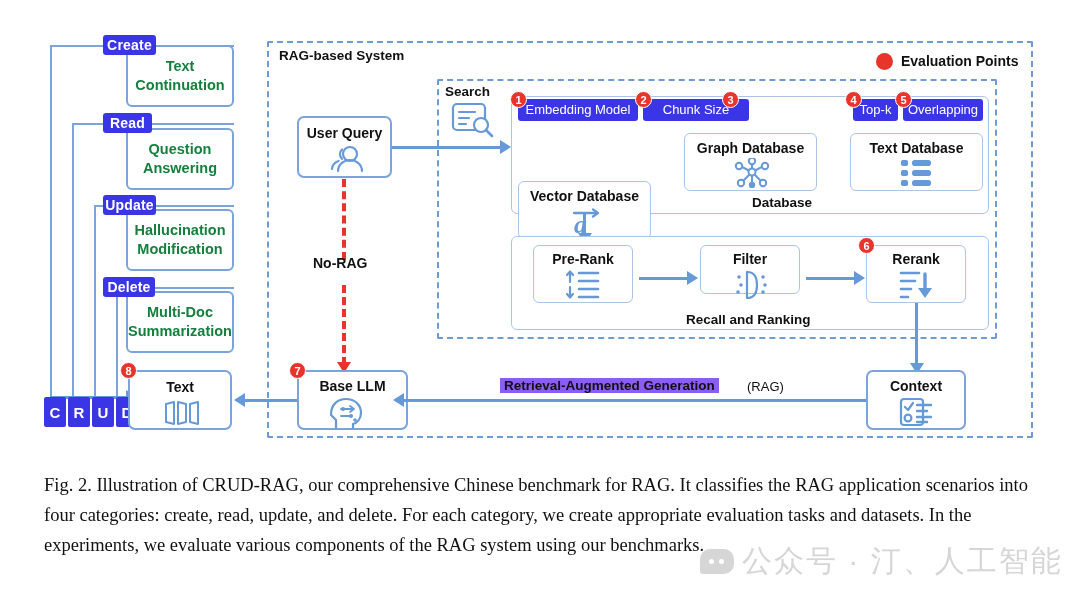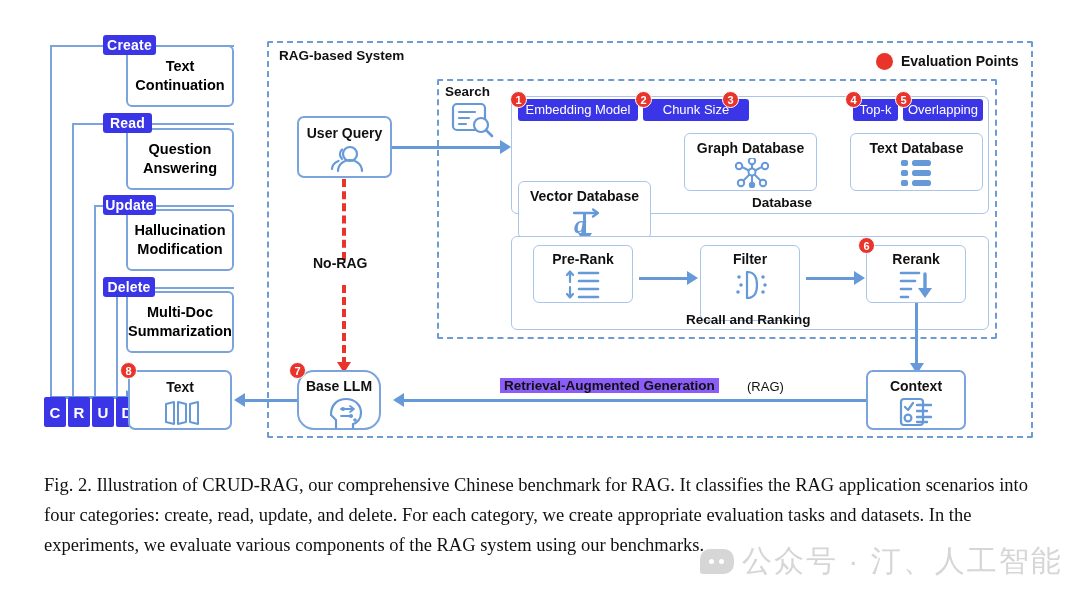--- a/index.html
+++ b/index.html
@@ -36,21 +36,21 @@
     position: absolute;
     border: 2px solid #7BA3DC;
     border-radius: 6px;
     background: #ffffff;
     display: flex;
     align-items: center;
     justify-content: center;
     text-align: center;
     font-weight: bold;
     font-size: 14.5px;
-    color: #000000;
+    color: #15803d;
     line-height: 19px;
     z-index: 2;
   }
   .crud-letter {
     position: absolute;
     width: 22px; height: 30px;
     background: #3B35E8;
     color: #fff;
     font-weight: bold;
     font-size: 15px;
@@ -396,21 +396,21 @@
       <line x1="15" y1="3" x2="34" y2="3" stroke="#6699D8" stroke-width="2.6" stroke-linecap="round"></line>
       <line x1="15" y1="11" x2="34" y2="11" stroke="#6699D8" stroke-width="2.6" stroke-linecap="round"></line>
       <line x1="15" y1="19" x2="34" y2="19" stroke="#6699D8" stroke-width="2.6" stroke-linecap="round"></line>
       <line x1="15" y1="27" x2="34" y2="27" stroke="#6699D8" stroke-width="2.6" stroke-linecap="round"></line>
     </svg>
   </div>
 
   <div class="ln-h-thick" style="left:639px; top:277px; width:50px;"></div>
   <div class="arrow-r" style="left:687px; top:271px;"></div>
 
-  <div class="thin-box" style="left:700px; top:245px; width:100px; height:76px;">
+  <div class="thin-box" style="left:700px; top:245px; width:100px; height:49px;">
     <div class="node-title" style="top:5px;">Filter</div>
     <svg style="position:absolute; left:33px; top:24px;" width="36" height="30" viewBox="0 0 36 30">
       <path d="M13 2 C21 2 23 8 23 15 C23 22 21 28 13 28" fill="none" stroke="#6699D8" stroke-width="2.2" stroke-linecap="round"></path>
       <line x1="13" y1="2" x2="13" y2="28" stroke="#6699D8" stroke-width="2.2" stroke-linecap="round"></line>
       <circle cx="5" cy="7" r="1.8" fill="#6699D8"></circle>
       <circle cx="7" cy="15" r="1.8" fill="#6699D8"></circle>
       <circle cx="4" cy="22" r="1.8" fill="#6699D8"></circle>
       <circle cx="29" cy="7" r="1.8" fill="#6699D8"></circle>
       <circle cx="31" cy="15" r="1.8" fill="#6699D8"></circle>
       <circle cx="29" cy="22" r="1.8" fill="#6699D8"></circle>
@@ -431,21 +431,21 @@
       <path d="M20 18 L27 28 L34 18 Z" fill="#6699D8"></path>
     </svg>
   </div>
   <div class="num-badge" style="left:858px; top:237px;">6</div>
 
   <div class="plain-label" style="left:686px; top:312px;">Recall and Ranking</div>
 
   <div class="ln-v-thick" style="left:915px; top:303px; height:65px;"></div>
   <div class="arrow-d" style="left:910px; top:363px;"></div>
 
-  <div class="node-box" style="left:297px; top:370px; width:84px; height:60px;border-radius:17px;">
+  <div class="node-box" style="left:297px; top:370px; width:111px; height:60px;">
     <div class="node-title" style="top:6px;">Base LLM</div>
     <svg style="position:absolute; left:29px; top:25px;" width="40" height="32" viewBox="0 0 40 32">
       <path d="M8 31 L8 23 L3 18 C3 7 10 2 18 2 C27 2 33 8 33 16 C33 22 29 26 25 27 L25 31" fill="none" stroke="#6699D8" stroke-width="2.2" stroke-linejoin="round" stroke-linecap="round"></path>
       <line x1="13" y1="12" x2="25" y2="12" stroke="#6699D8" stroke-width="1.8" stroke-linecap="round"></line>
       <line x1="13" y1="19" x2="24" y2="19" stroke="#6699D8" stroke-width="1.8" stroke-linecap="round"></line>
       <circle cx="15" cy="12" r="2" fill="#6699D8"></circle>
       <circle cx="23" cy="19" r="2" fill="#6699D8"></circle>
       <circle cx="27" cy="23" r="1.8" fill="#6699D8"></circle>
       <path d="M22 9 L26 12 L22 15" fill="none" stroke="#6699D8" stroke-width="1.8" stroke-linecap="round" stroke-linejoin="round"></path>
     </svg>

